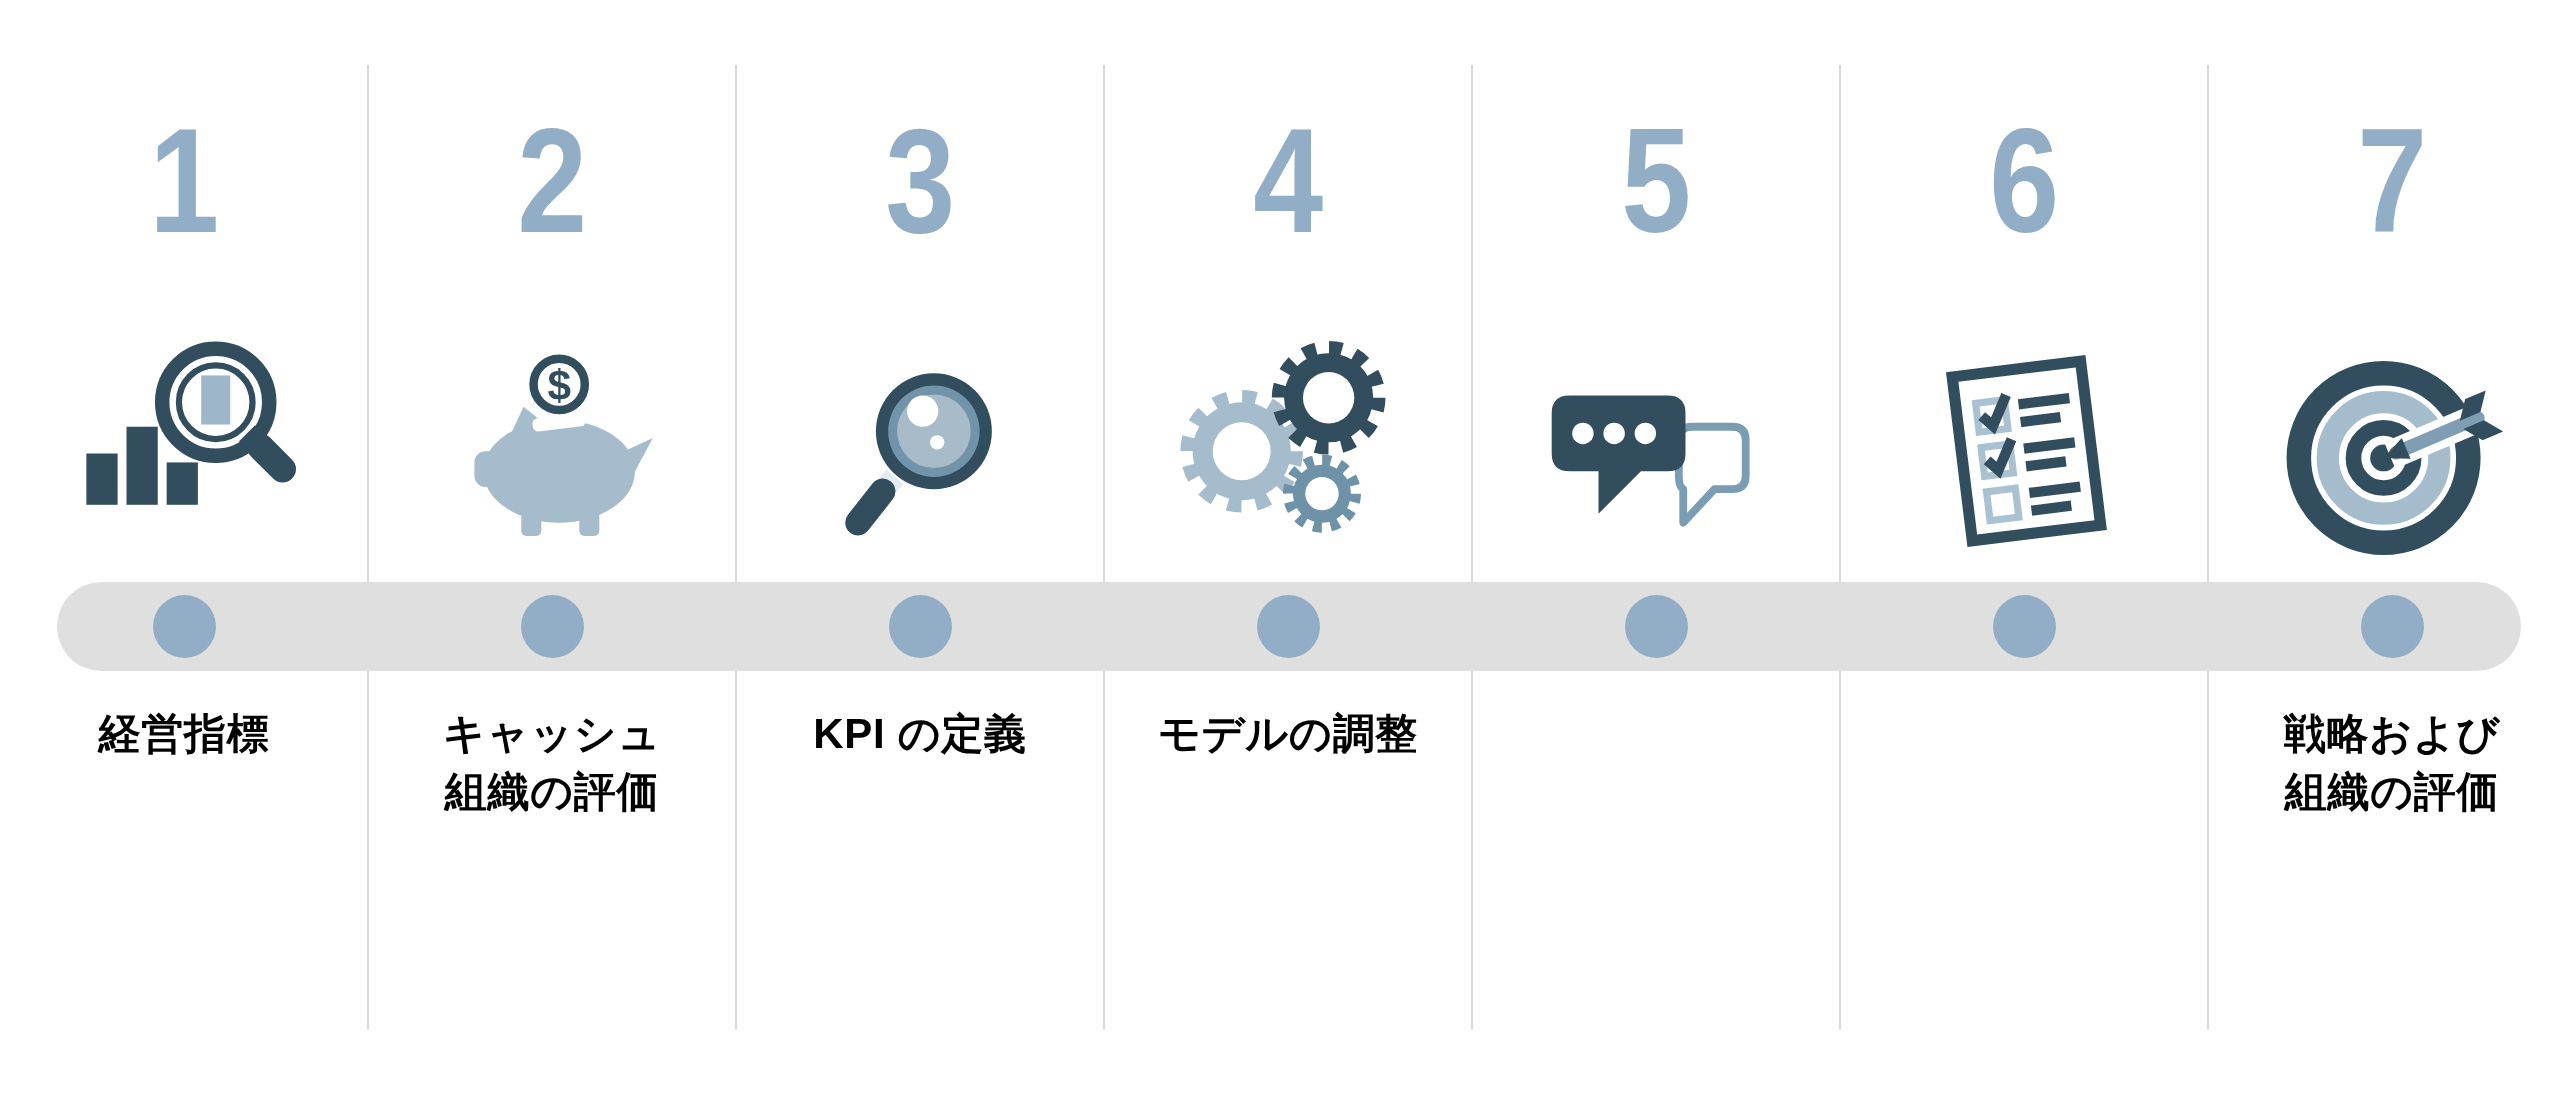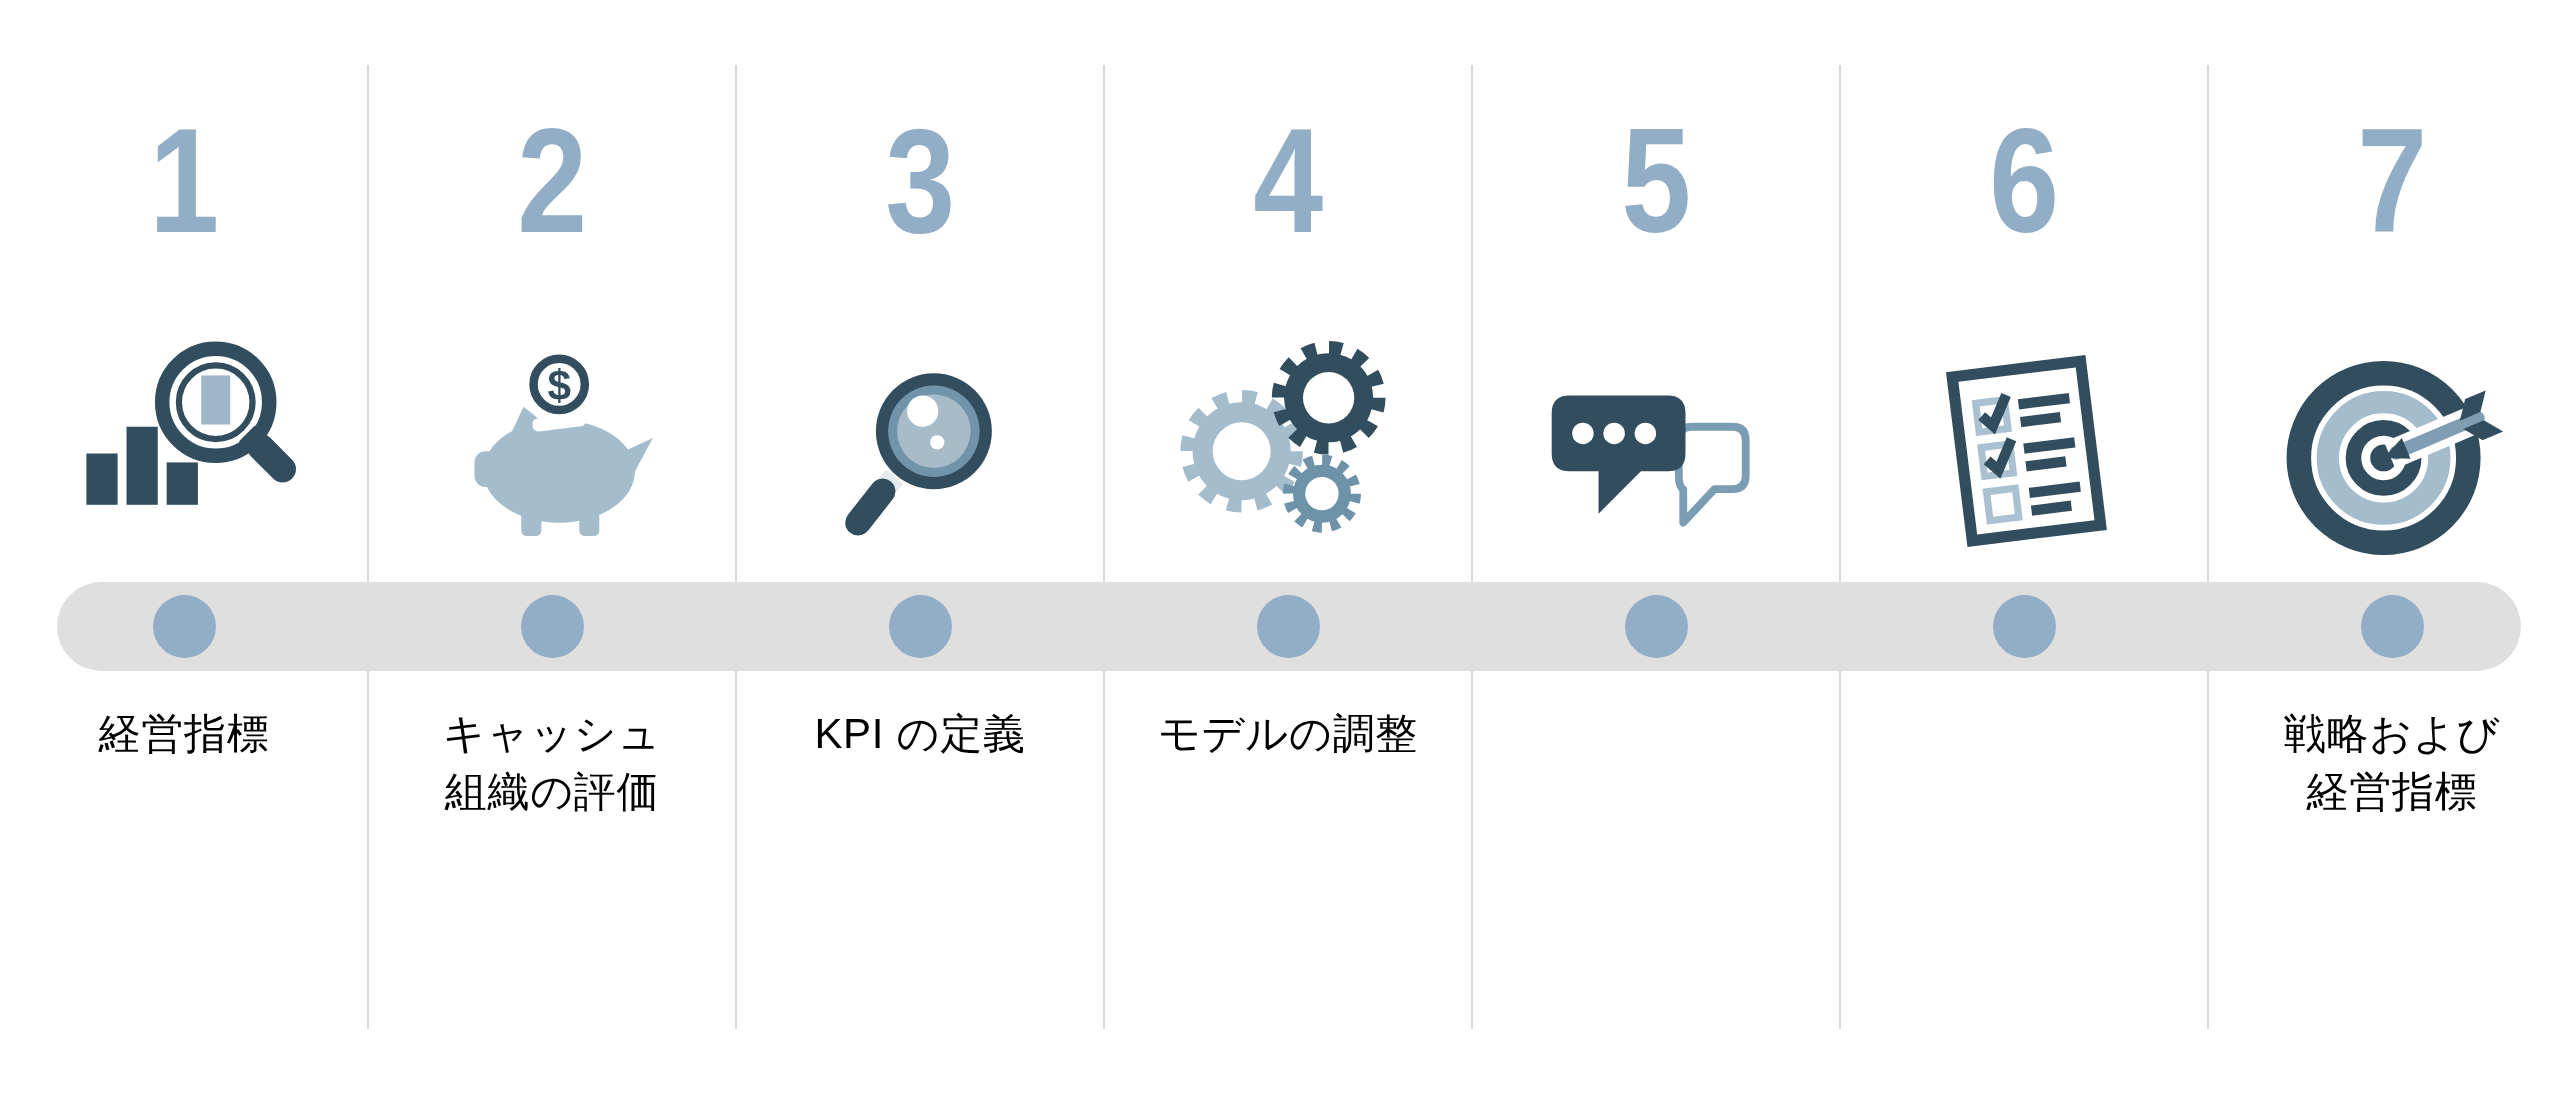--- a/index.html
+++ b/index.html
@@ -37,21 +37,21 @@
     margin-top:76px;width:223px;height:223px;
     display:flex;align-items:center;justify-content:center;
   }
   .icon-box svg{width:223px;height:223px;overflow:visible;}
   .timeline-dot{
     margin-top:30px;width:63px;height:63px;border-radius:50%;
     background:#92aec6;
   }
   .step-label{
     margin-top:47px;
-    font-size:42px;line-height:58px;font-weight:normal;
+    font-size:42px;line-height:58px;font-weight:bold;
     color:#000000;text-align:center;white-space:pre-line;
     letter-spacing:0.7px;
     max-width:356px;
   }
 </style>
 </head>
 <body>
 
 <div class="canvas">
 
@@ -206,18 +206,18 @@
             <rect x="3" y="-6.5" width="52" height="13" fill="#ffffff"></rect>
             <rect x="3" y="-3" width="46" height="6" rx="3" fill="#7f9eb4"></rect>
             <polygon points="0,0 11,-5 11,5" fill="#324d5e"></polygon>
             <polygon points="38,-2 48,-2 54,-10 44,-10" fill="#324d5e"></polygon>
             <polygon points="38,2 48,2 54,10 44,10" fill="#324d5e"></polygon>
           </g>
         </svg>
       </div>
       <div class="timeline-dot"></div>
       <div class="step-label">戦略および
-経営指標</div>
+組織の評価</div>
     </div>
 
   </div>
 </div>
 
 
 </body></html>

